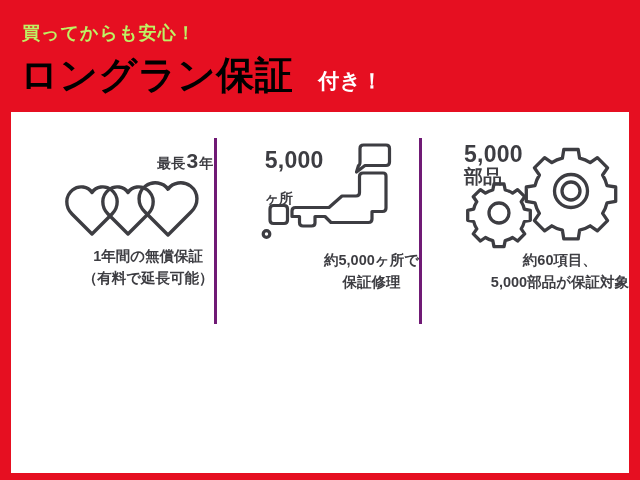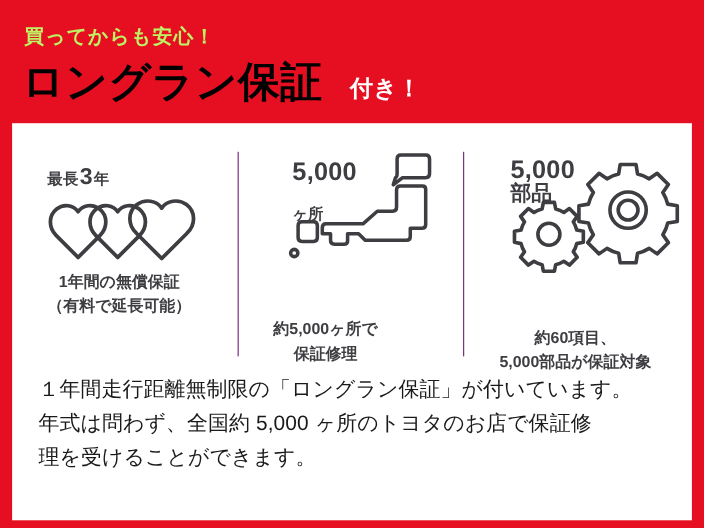--- a/index.html
+++ b/index.html
@@ -86,27 +86,26 @@
     width: 618px;
     height: 186px;
     display: flex;
     align-items: stretch;
   }
   .feature {
     flex: 1 1 0;
     position: relative;
     display: flex;
     flex-direction: column;
-    align-items: flex-start;
+    align-items: flex-end;
     box-sizing: border-box;
     padding-left: 32px;
   }
   .feature + .feature {
-    border-left: 1px solid #701a75;
-    gap: 48px;
+    border-left: 3px solid #701a75;
   }
 
   .icon-area {
     height: 112px;
     width: 100%;
     position: relative;
     display: flex;
     align-items: center;
     justify-content: center;
   }
@@ -311,20 +310,15 @@
         </div>
 
         <div class="caption">
           <div>約60項目、</div>
           <div>5,000部品が保証対象</div>
         </div>
       </div>
 
     </div>
 
-    <div class="body-copy">
-      <p>１年間走行距離無制限の「ロングラン保証」が付いています。</p>
-      <p>年式は問わず、全国約 5,000 ヶ所のトヨタのお店で保証修</p>
-      <p>理を受けることができます。</p>
-    </div>
 
   </div>
 </div>
 
 </body></html>

